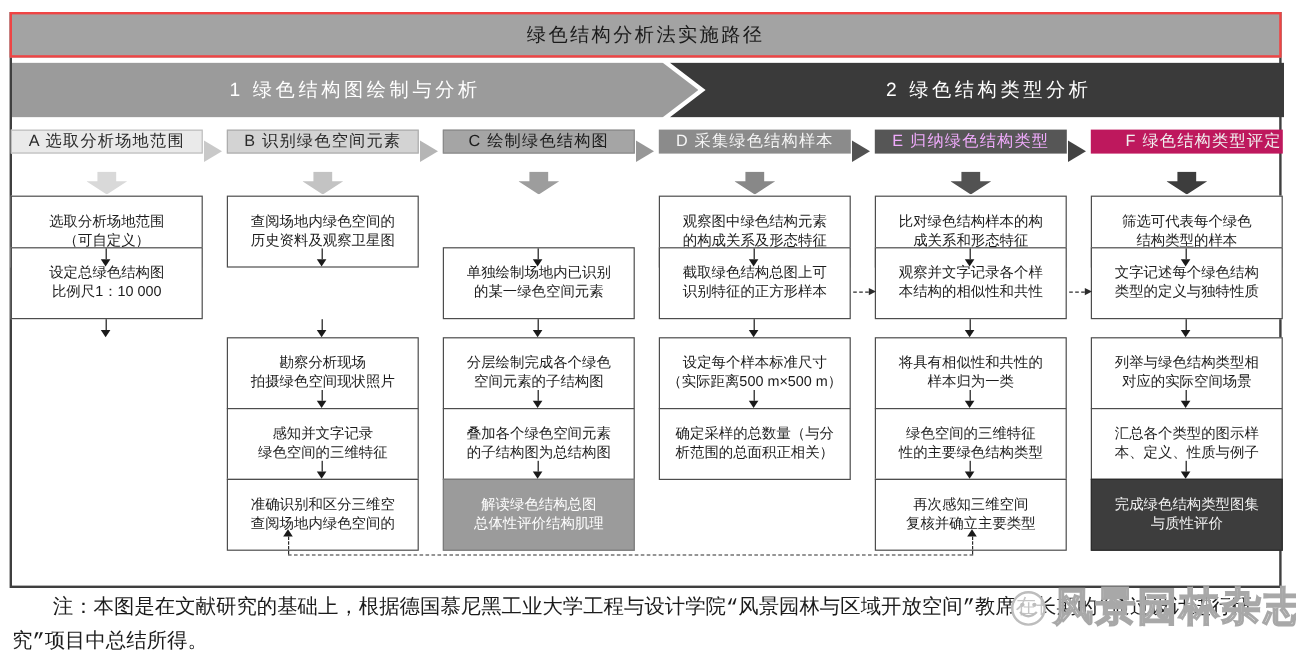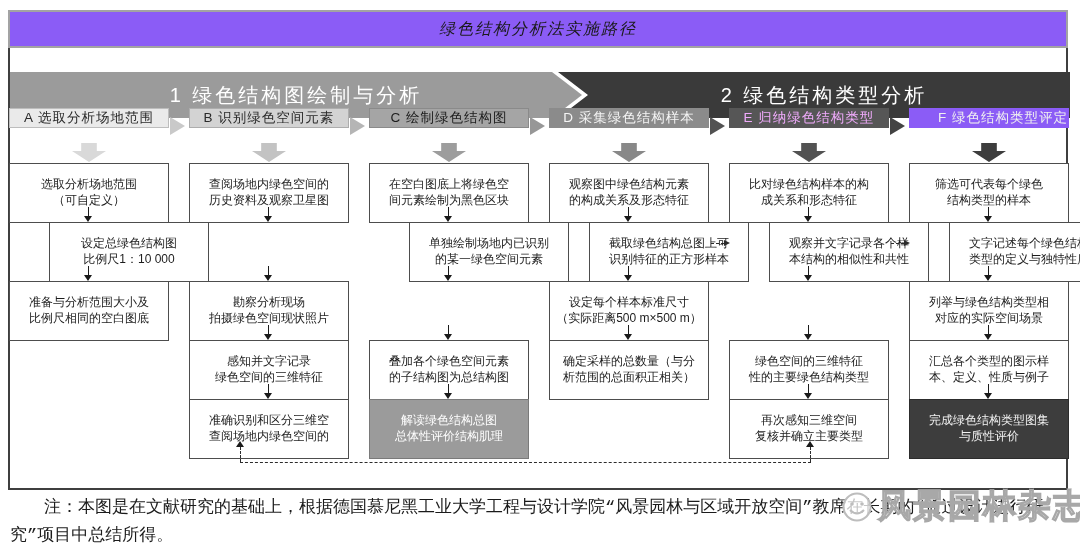--- a/index.html
+++ b/index.html
@@ -2,60 +2,60 @@
 <html><head>
 <meta charset="utf-8">
 <style>
   html,body{margin:0;padding:0;background:#fff;}
   #stage{position:relative;width:1080px;height:555px;background:#fff;overflow:hidden;
          font-family:"Liberation Sans","DejaVu Sans",sans-serif;color:#1f1f1f;}
   
   .frame{position:absolute;left:8px;top:10px;width:1060px;height:480px;border:2px solid #3f3f3f;box-sizing:border-box;background:#fff;}
   
   .title-bar{position:absolute;left:8px;top:10px;width:1060px;height:38px;box-sizing:border-box;
-             background:#8b5cf6;border:2px solid #a3a3a3;display:flex;align-items:center;justify-content:center;font-style:italic;}
+             background:#a3a3a3;border:2px solid #ef4444;display:flex;align-items:center;justify-content:center;}
   .title-bar span{font-size:16px;letter-spacing:2px;color:#1a1a1a;}
   
   .phase{position:absolute;top:52px;height:46px;display:flex;align-items:center;justify-content:center;
-         color:#fff;font-size:20px;letter-spacing:3px;margin-top:20px;}
+         color:#fff;font-size:16px;letter-spacing:3px;}
   .phase-1{left:10px;width:572px;background:#9b9b9b;
            clip-path:polygon(0 0,calc(100% - 30px) 0,100% 50%,calc(100% - 30px) 100%,0 100%);}
   .phase-2{left:558px;width:512px;background:#3a3a3a;
            clip-path:polygon(0 0,100% 0,100% 100%,0 100%,30px 50%);padding-left:20px;box-sizing:border-box;}
   
   .hdr{position:absolute;top:108px;width:160px;height:20px;box-sizing:border-box;display:flex;align-items:center;justify-content:center;
        font-size:13.5px;letter-spacing:1px;}
   .col-a{left:9px;}.col-b{left:189px;}.col-c{left:369px;}.col-d{left:549px;}.col-e{left:729px;}.col-f{left:909px;}
   .hdr-a{background:#eaeaea;border:1px solid #bdbdbd;color:#2a2a2a;}
   .hdr-b{background:#d3d3d3;border:1px solid #adadad;color:#2a2a2a;}
   .hdr-c{background:#a5a5a5;border:1px solid #8a8a8a;color:#1c1c1c;}
   .hdr-d{background:#8b8b8b;color:#f5f5f5;}
   .hdr-e{background:#565656;color:#f0abfc;}
-  .hdr-f{background:#8b5cf6;color:#f0f0f0;padding-left:28px;}
+  .hdr-f{background:#be185d;color:#f0f0f0;padding-left:28px;}
   
   .rarrow{position:absolute;top:117px;width:0;height:0;border-top:9px solid transparent;border-bottom:9px solid transparent;}
   .ra-1{left:170px;border-left:15px solid #c9c9c9;}
   .ra-2{left:350px;border-left:15px solid #b5b5b5;}
   .ra-3{left:530px;border-left:15px solid #979797;}
   .ra-4{left:710px;border-left:15px solid #525252;}
   .ra-5{left:890px;border-left:15px solid #434343;}
   
   .darrow{position:absolute;top:143px;width:34px;height:19px;
           clip-path:polygon(27% 0,73% 0,73% 42%,100% 42%,50% 100%,0 42%,27% 42%);}
   .da-a{left:72px;background:#d9d9d9;}
   .da-b{left:252px;background:#c3c3c3;}
   .da-c{left:432px;background:#9d9d9d;}
   .da-d{left:612px;background:#888888;}
   .da-e{left:792px;background:#525252;}
   .da-f{left:972px;background:#3d3d3d;}
   
   .box{position:absolute;width:160px;height:60px;box-sizing:border-box;background:#fff;border:1.5px solid #4d4d4d;
        display:flex;align-items:center;justify-content:center;text-align:center;
        font-size:12px;line-height:1.3;white-space:pre-line;color:#1c1c1c;}
-  .row-1{top:163px;}.row-2{top:222px;margin-left:40px;}.row-3{top:281px;}.row-4{top:340px;}.row-5{top:399px;}
+  .row-1{top:163px;}.row-2{top:206px;}.row-3{top:281px;}.row-4{top:340px;}.row-5{top:399px;}
   .fill-gray{background:#9b9b9b;color:#fff;border-color:#7a7a7a;}
   .fill-dark{background:#3d3d3d;color:#f2f2f2;border-color:#2c2c2c;}
   
   .varrow{position:absolute;width:0;height:9px;border-left:1.5px solid #1a1a1a;}
   .varrow::after{content:'';position:absolute;left:-4.7px;top:9px;width:0;height:0;
                  border-left:4px solid transparent;border-right:4px solid transparent;border-top:6px solid #1a1a1a;}
   .vx-a{left:88px;}.vx-b{left:268px;}.vx-c{left:448px;}.vx-d{left:628px;}.vx-e{left:808px;}.vx-f{left:988px;}
   .vg-1{top:207px;}.vg-2{top:266px;}.vg-3{top:325px;}.vg-4{top:384px;}
   
   .dashc{position:absolute;top:243px;width:13px;border-top:1.6px dashed #2c2c2c;}
@@ -108,54 +108,54 @@
   <div class="darrow da-b"></div>
   <div class="darrow da-c"></div>
   <div class="darrow da-d"></div>
   <div class="darrow da-e"></div>
   <div class="darrow da-f"></div>
 
   <div class="box col-a row-1">选取分析场地范围
 （可自定义）</div>
   <div class="box col-a row-2">设定总绿色结构图
 比例尺1：10 000</div>
-  <div class="box col-a row-3">准备与分析范围大小及
-比例尺相同的空白图底</div>
 
   <div class="box col-b row-1">查阅场地内绿色空间的
 历史资料及观察卫星图</div>
   <div class="box col-b row-3">勘察分析现场
 拍摄绿色空间现状照片</div>
   <div class="box col-b row-4">感知并文字记录
 绿色空间的三维特征</div>
   <div class="box col-b row-5">准确识别和区分三维空
 查阅场地内绿色空间的</div>
 
-  <div class="box col-c row-1">在空白图底上将绿色空
-间元素绘制为黑色区块</div>
   <div class="box col-c row-2">单独绘制场地内已识别
 的某一绿色空间元素</div>
+  <div class="box col-c row-3">分层绘制完成各个绿色
+空间元素的子结构图</div>
   <div class="box col-c row-4">叠加各个绿色空间元素
 的子结构图为总结构图</div>
   <div class="box col-c row-5 fill-gray">解读绿色结构总图
 总体性评价结构肌理</div>
 
   <div class="box col-d row-1">观察图中绿色结构元素
 的构成关系及形态特征</div>
   <div class="box col-d row-2">截取绿色结构总图上可
 识别特征的正方形样本</div>
   <div class="box col-d row-3">设定每个样本标准尺寸
 （实际距离500 m×500 m）</div>
   <div class="box col-d row-4">确定采样的总数量（与分
 析范围的总面积正相关）</div>
 
   <div class="box col-e row-1">比对绿色结构样本的构
 成关系和形态特征</div>
   <div class="box col-e row-2">观察并文字记录各个样
 本结构的相似性和共性</div>
+  <div class="box col-e row-3">将具有相似性和共性的
+样本归为一类</div>
   <div class="box col-e row-4">绿色空间的三维特征
 性的主要绿色结构类型</div>
   <div class="box col-e row-5">再次感知三维空间
 复核并确立主要类型</div>
 
   <div class="box col-f row-1">筛选可代表每个绿色
 结构类型的样本</div>
   <div class="box col-f row-2">文字记述每个绿色结构
 类型的定义与独特性质</div>
   <div class="box col-f row-3">列举与绿色结构类型相

